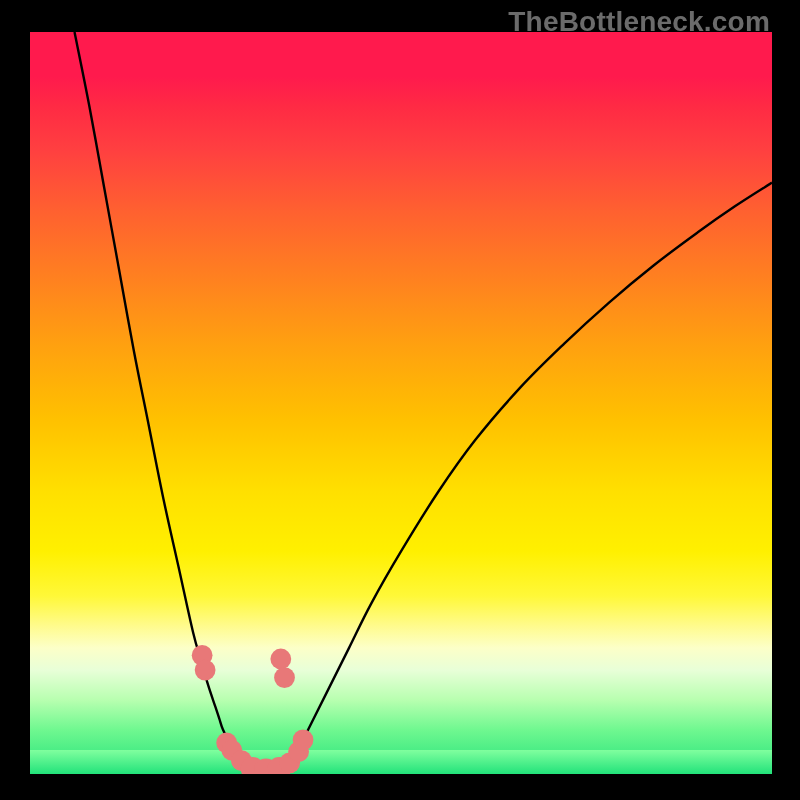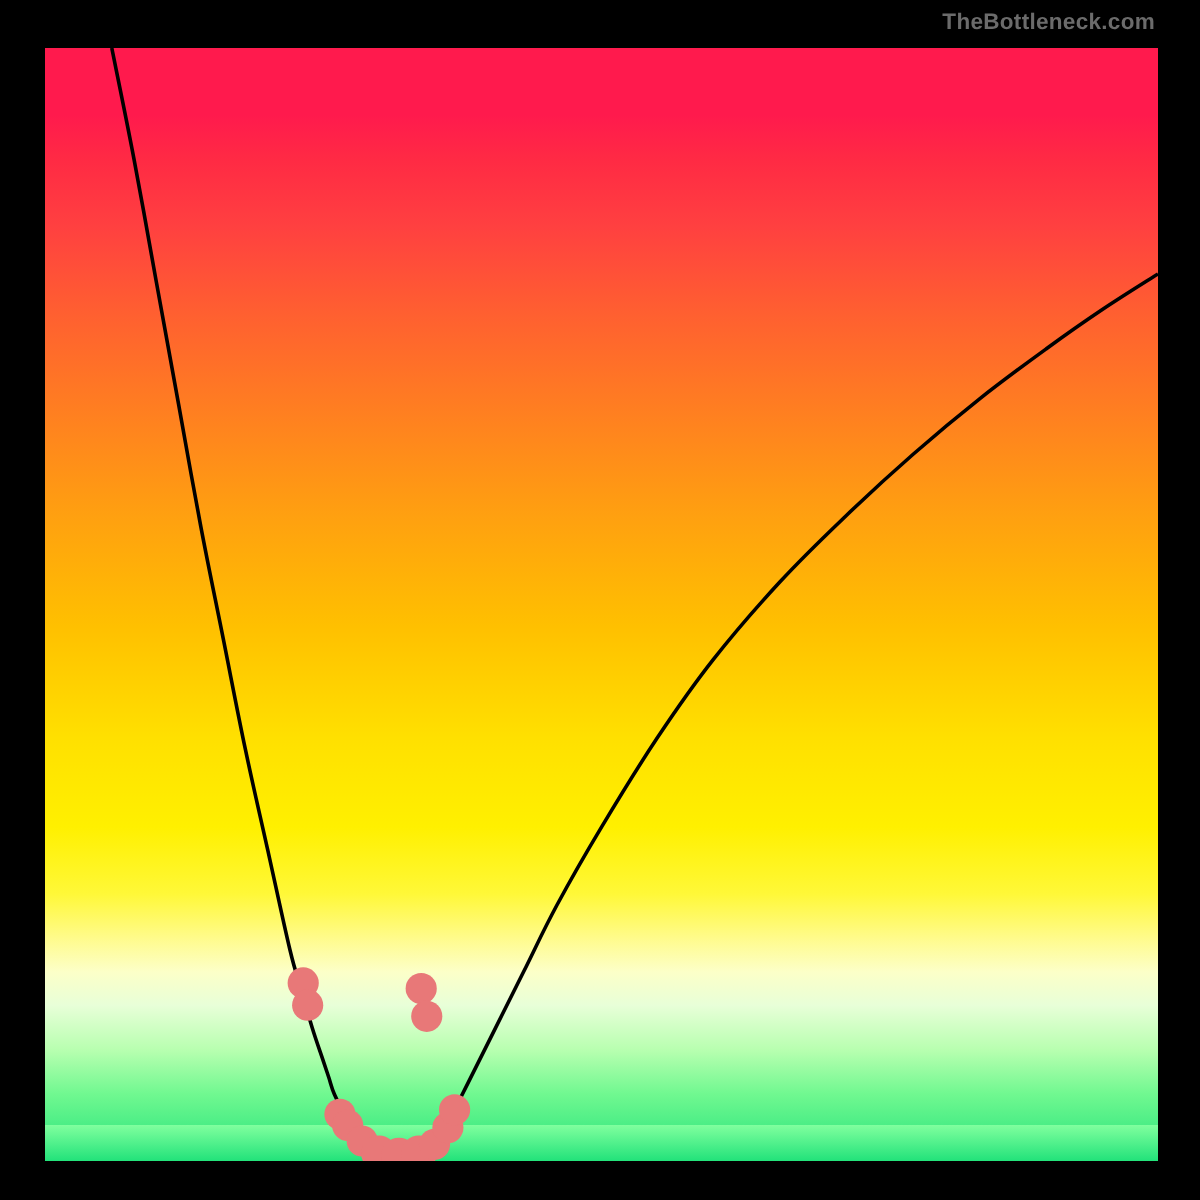--- a/index.html
+++ b/index.html
@@ -48,21 +48,21 @@
     bottom: 0;
     width: 100%;
     height: 24px;
     background: linear-gradient(to bottom, #80ff9e 0%, #22e27a 100%);
   }
   .watermark {
     position: absolute;
     top: 6px;
     right: 30px;
     font-family: Arial, Helvetica, sans-serif;
-    font-size: 15px;
+    font-size: 28px;
     font-weight: 600;
     color: #6b6b6b;
     letter-spacing: 0.2px;
     margin-left: 28px;
   }
   svg.curves {
     position: absolute;
     left: 0;
     top: 0;
     width: 742px;

